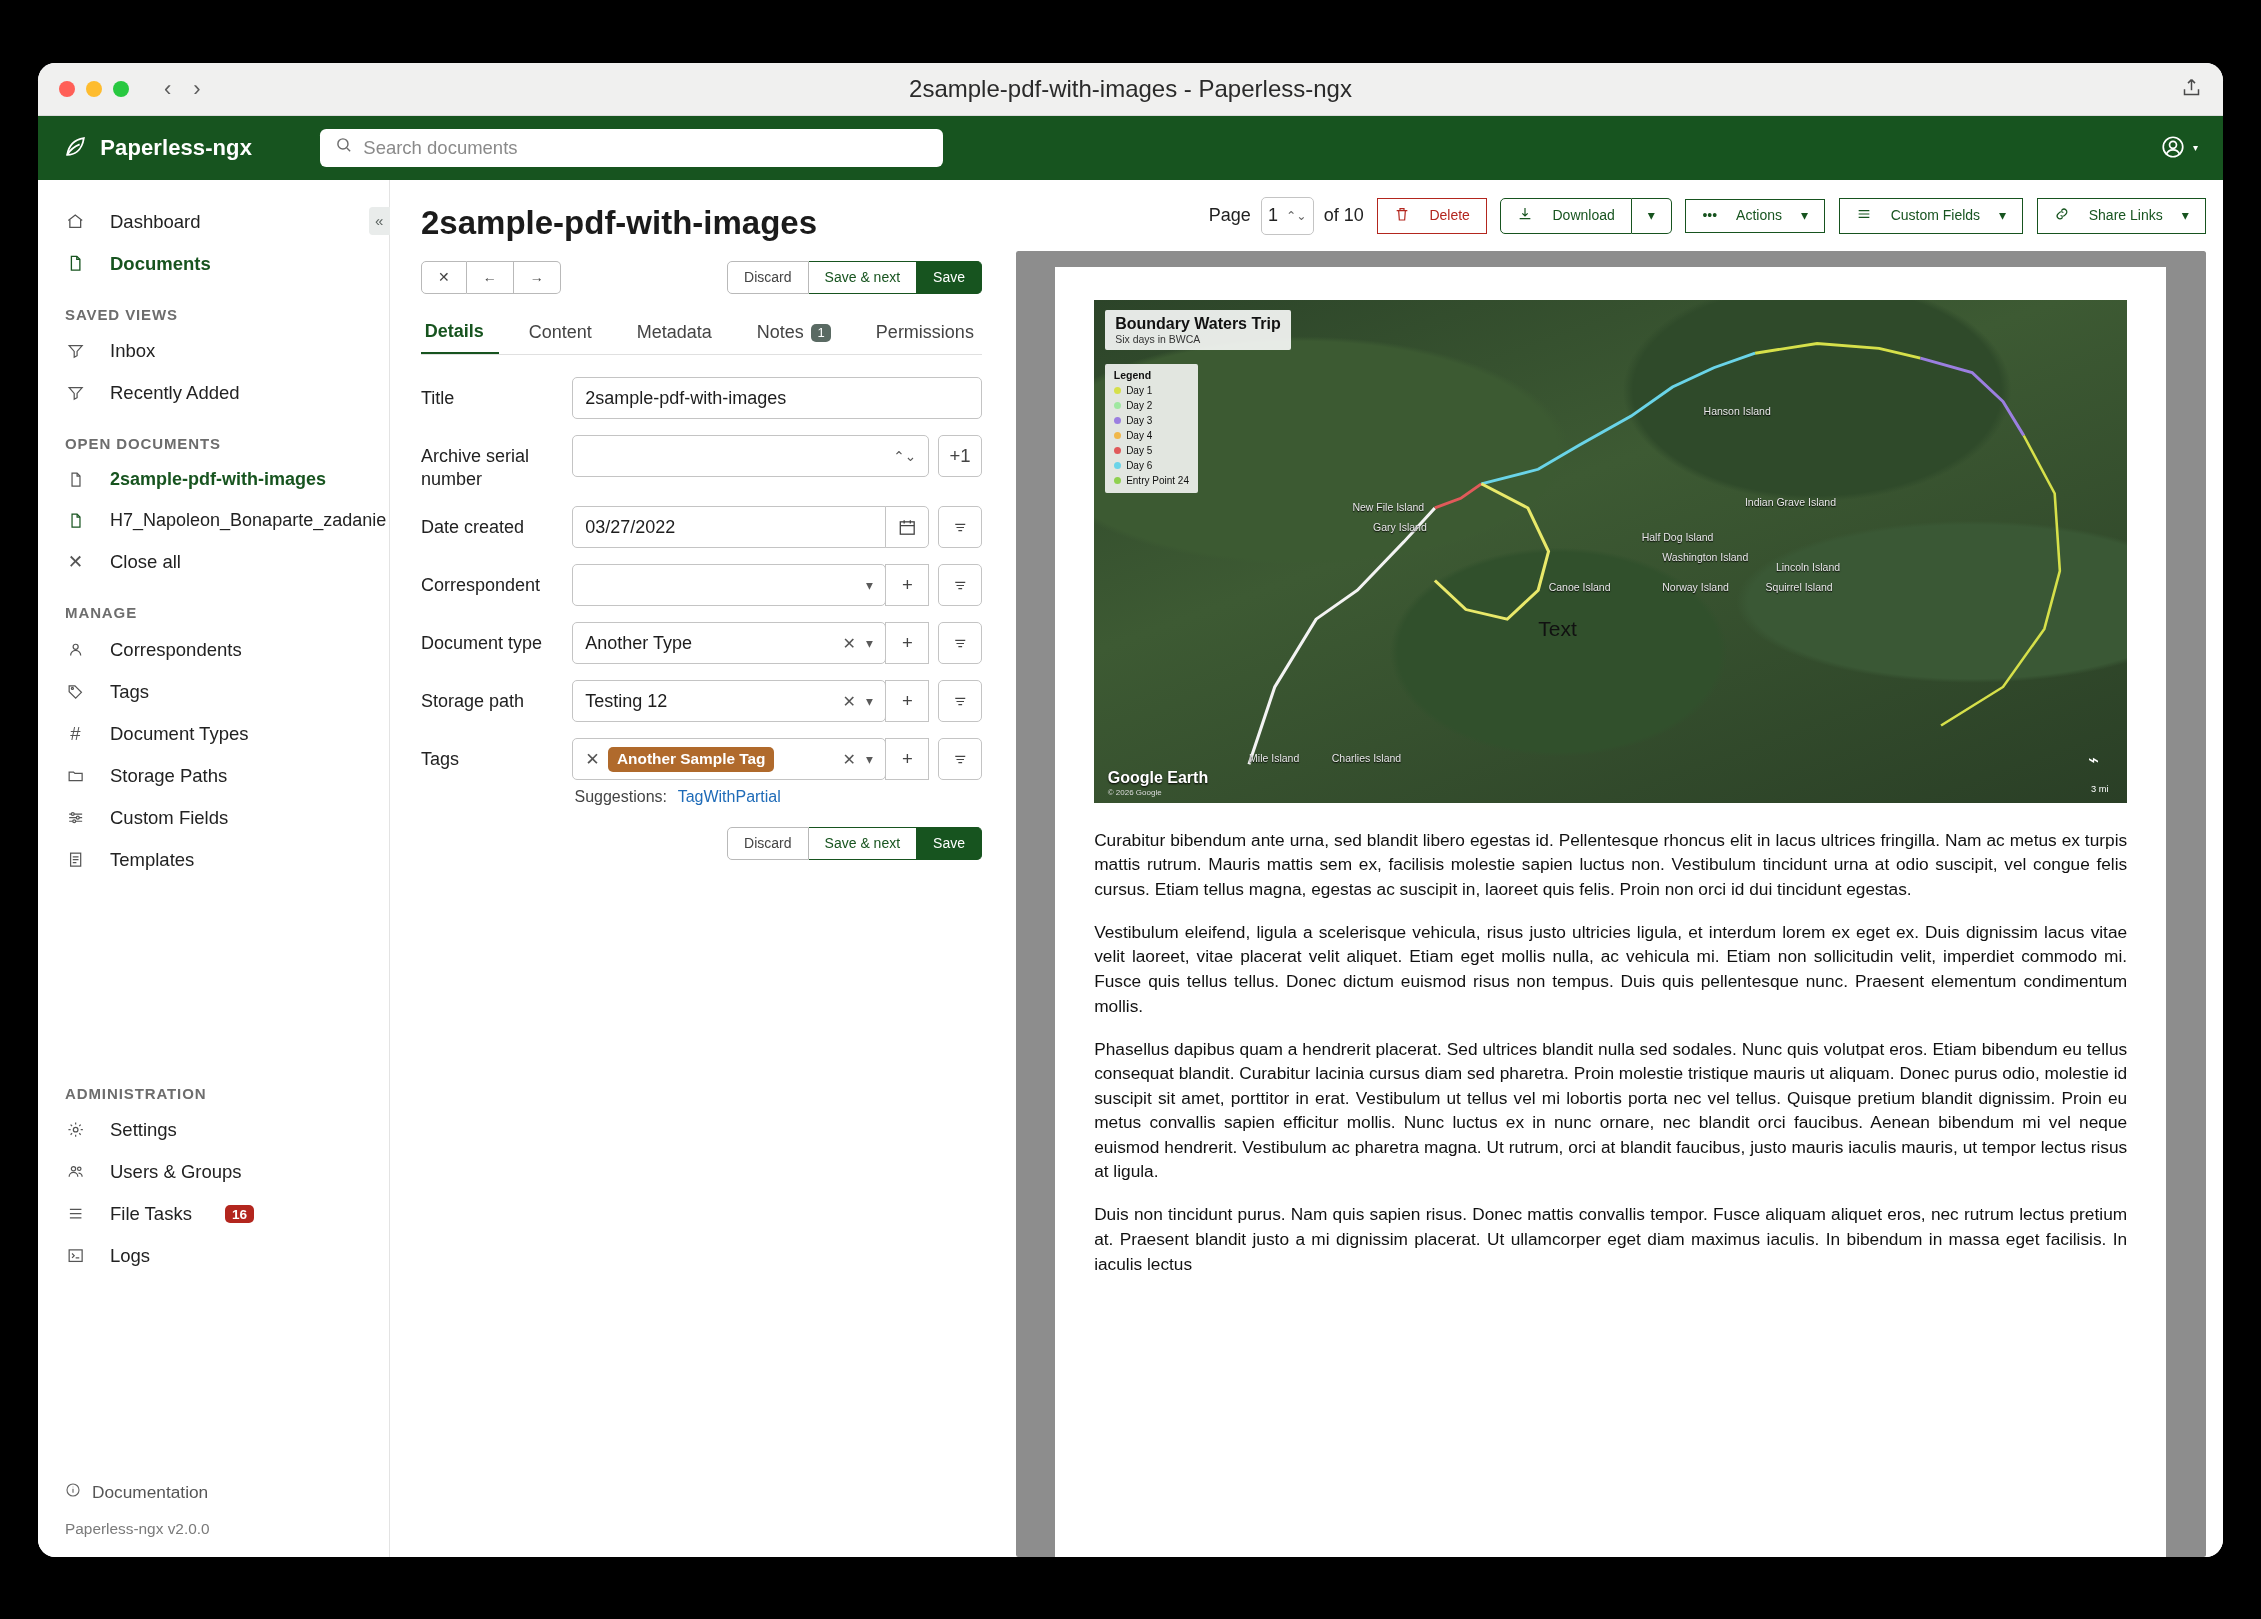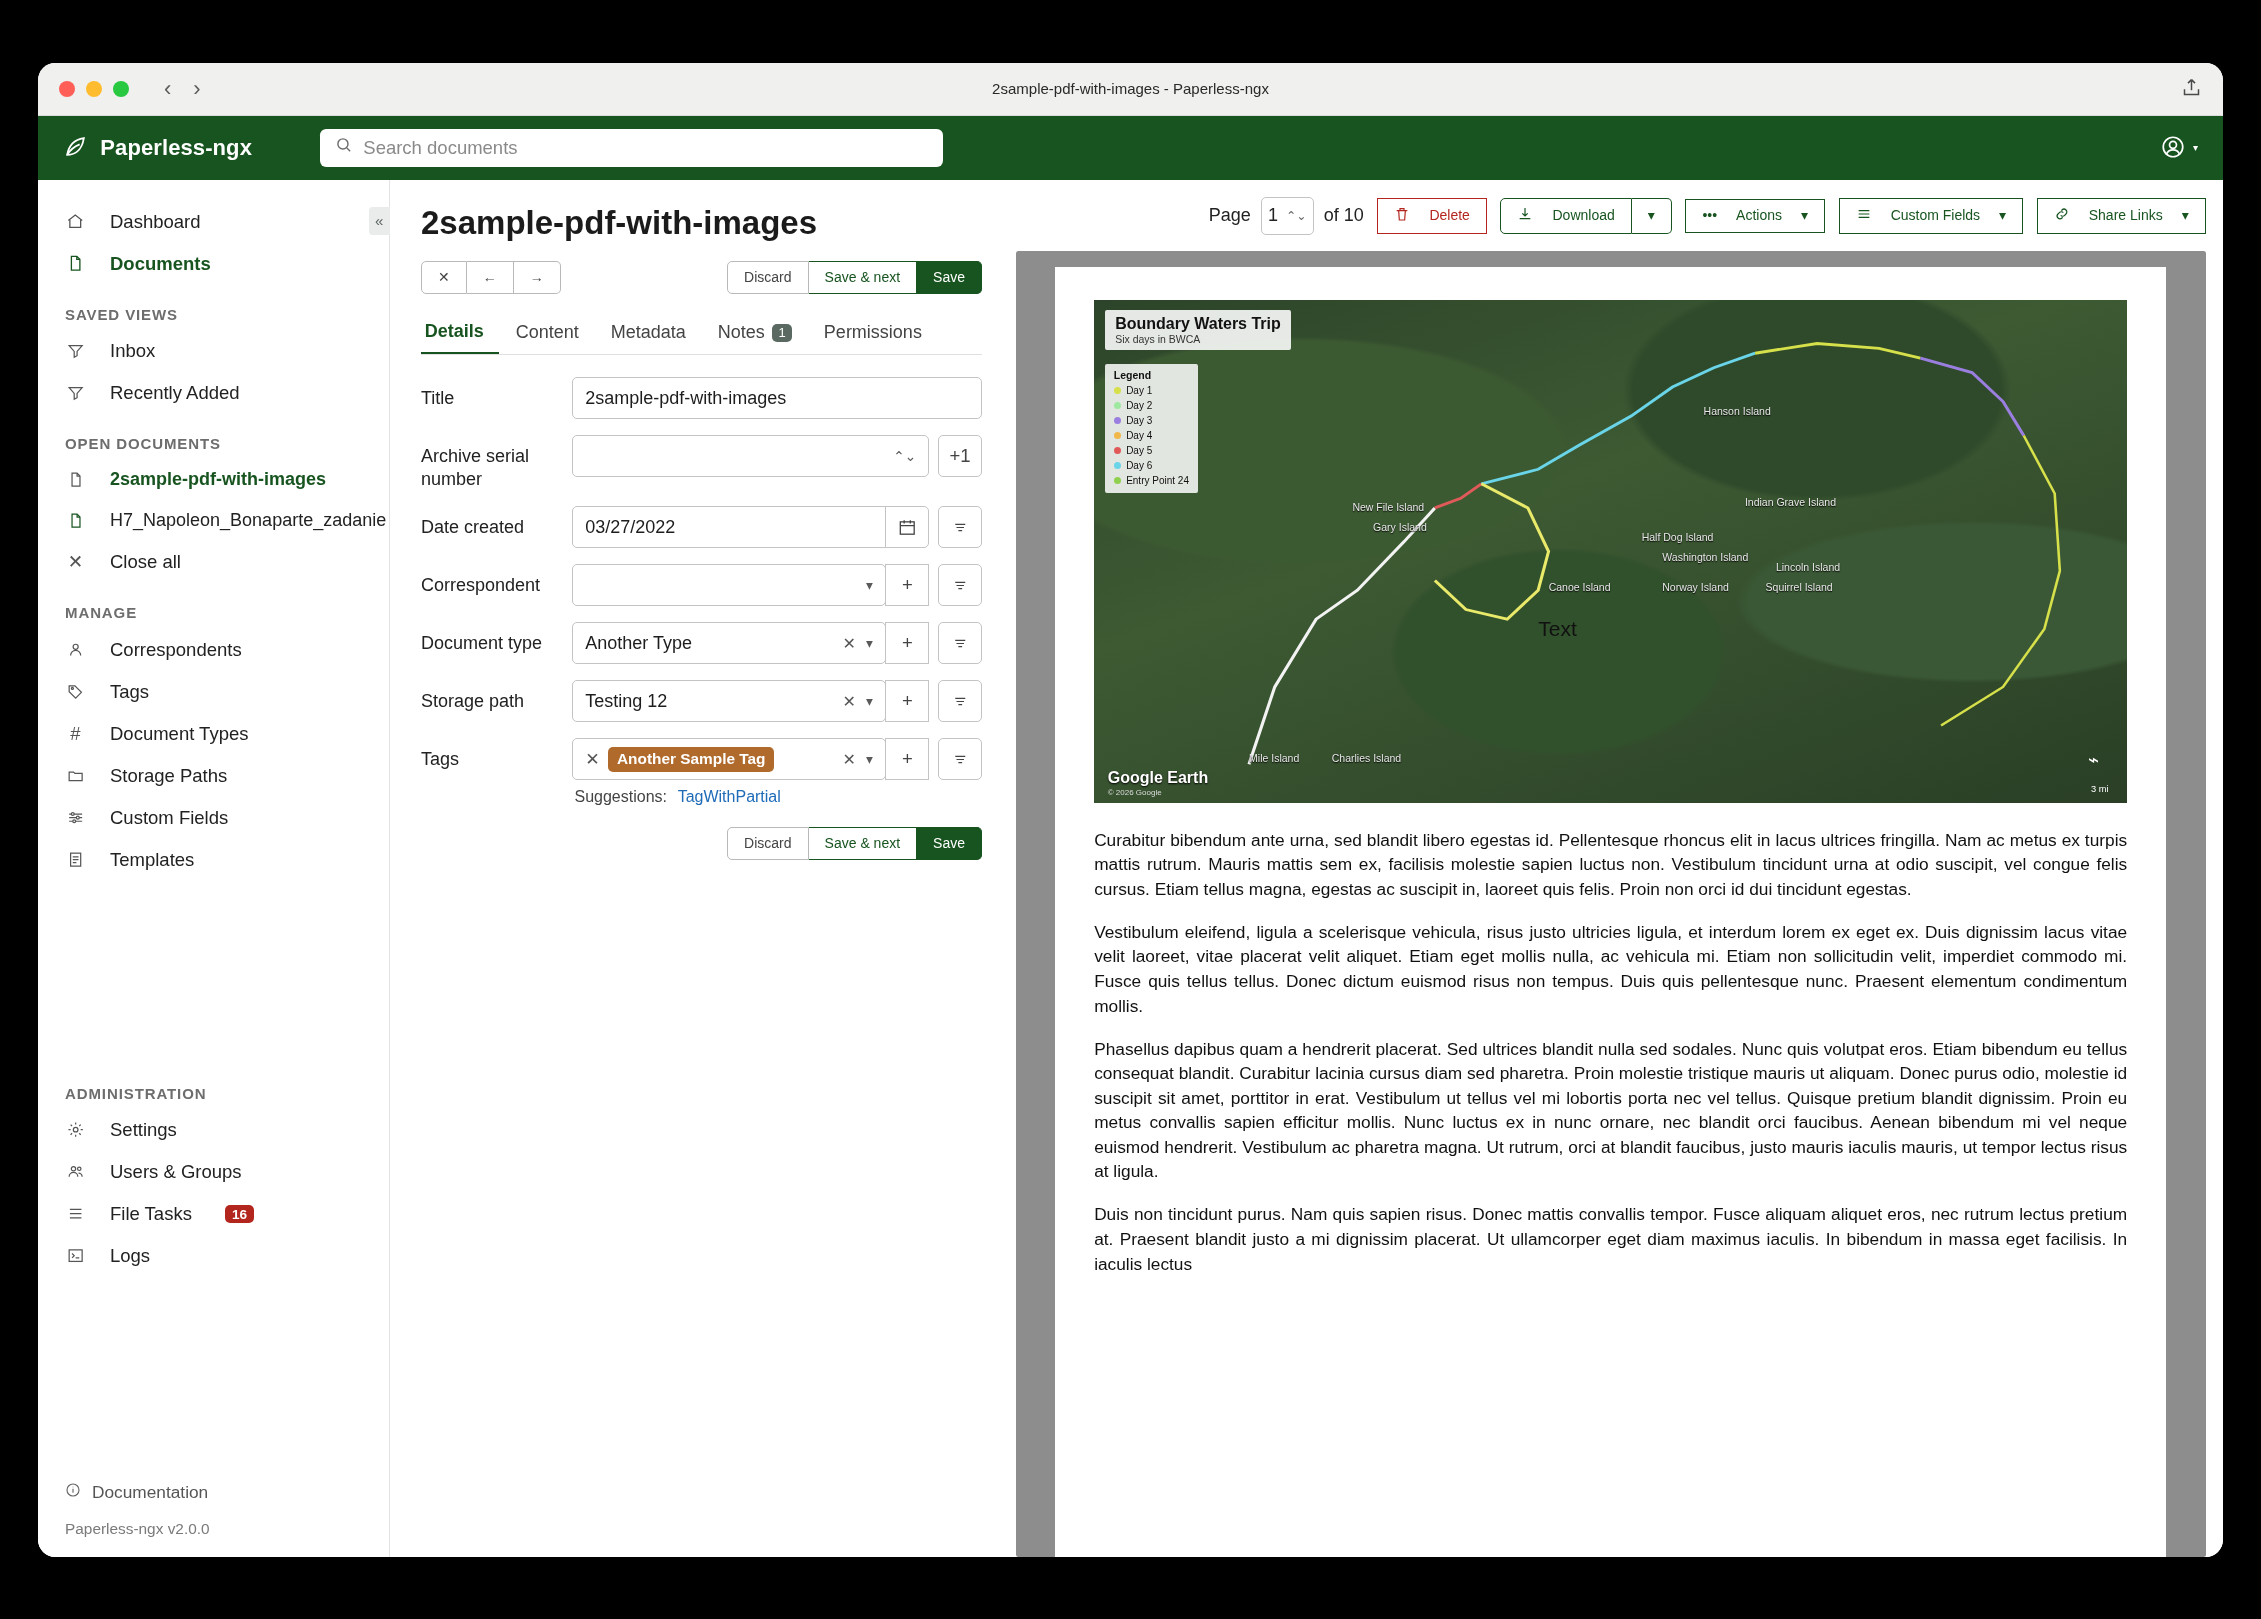--- a/index.html
+++ b/index.html
@@ -33,21 +33,21 @@
   }
   .traffic { display: flex; gap: 11px; align-items: center; }
   .dot { width: 16px; height: 16px; border-radius: 50%; }
   .dot.red { background: #ff5f57; }
   .dot.yellow { background: #febc2e; }
   .dot.green { background: #28c840; }
   .navarrows { display: flex; gap: 22px; margin-left: 35px; color: #5c5c5c; font-size: 22px; line-height: 1; }
   .navarrows span { cursor: default; }
   .titletext {
     position: absolute; left: 0; right: 0; text-align: center;
-    font-size: 15px; color: #2a2a2a;
+    font-size: 24px; color: #2a2a2a;
     pointer-events: none;
   }
   .shareicon { margin-left: auto; color: #4a4a4a; }
 
   
   .appbar {
     height: 64px; background: #17541f;
     display: flex; align-items: center;
     padding: 0 25px;
     flex: none;
@@ -120,21 +120,21 @@
   .btn {
     border: 0.6px solid #17541f; background: #fff; color: #17541f;
     font-size: 14px; padding: 7.4px 16px; line-height: 1.2;
     display: flex; align-items: center; gap: 19px;
   }
   .btn-group .btn + .btn { border-left: none; }
   .btn-group .btn:first-child { border-radius: 5px 0 0 5px; }
   .btn-group .btn:last-child { border-radius: 0 5px 5px 0; }
   .btn.primary { background: #17541f; color: #ffffff; }
   .btn.ghost { border-color: #b9b9b9; color: #444; }
-  .tabs { display: flex; gap: 2px; border-bottom: 1.2px solid #e0e0e0; margin-bottom: 22px; }
+  .tabs { display: flex; gap: 15px; border-bottom: 1.2px solid #e0e0e0; margin-bottom: 22px; }
   .tab {
     font-size: 18px; color: #444; padding: 6.2px 15px 10px;
     display: flex; align-items: center; gap: 7.4px;
   }
   .tab:first-child { padding-left: 3.7px; }
   .tab.active { color: #17541f; font-weight: 600; border-bottom: 2.5px solid #17541f; }
   .tab .cnt {
     background: #5a6a63; color: #fff; border-radius: 5px;
     font-size: 13px; padding: 1.2px 6.2px;
   }

